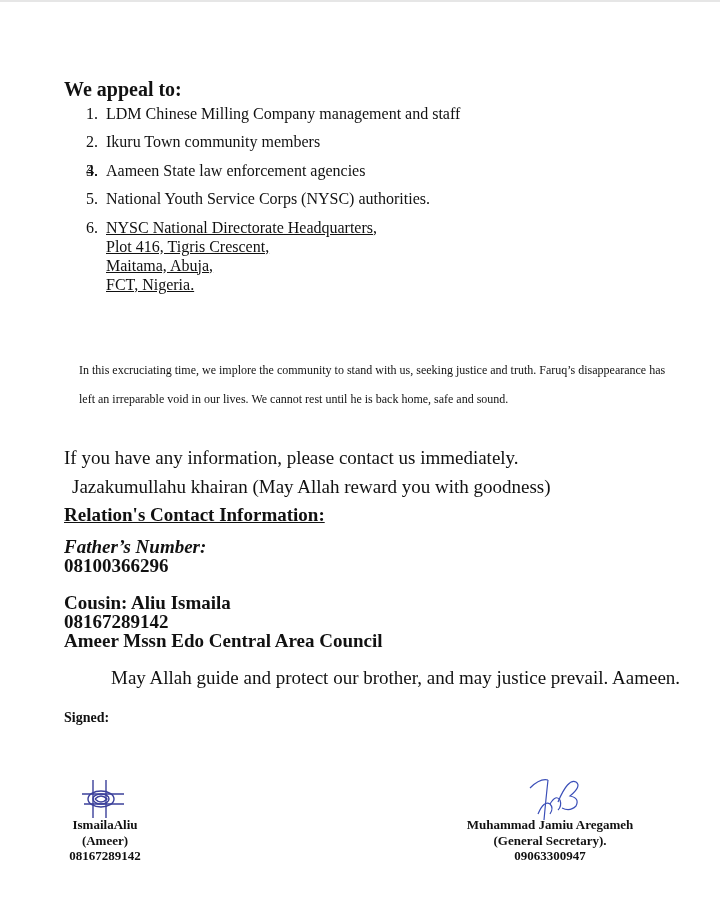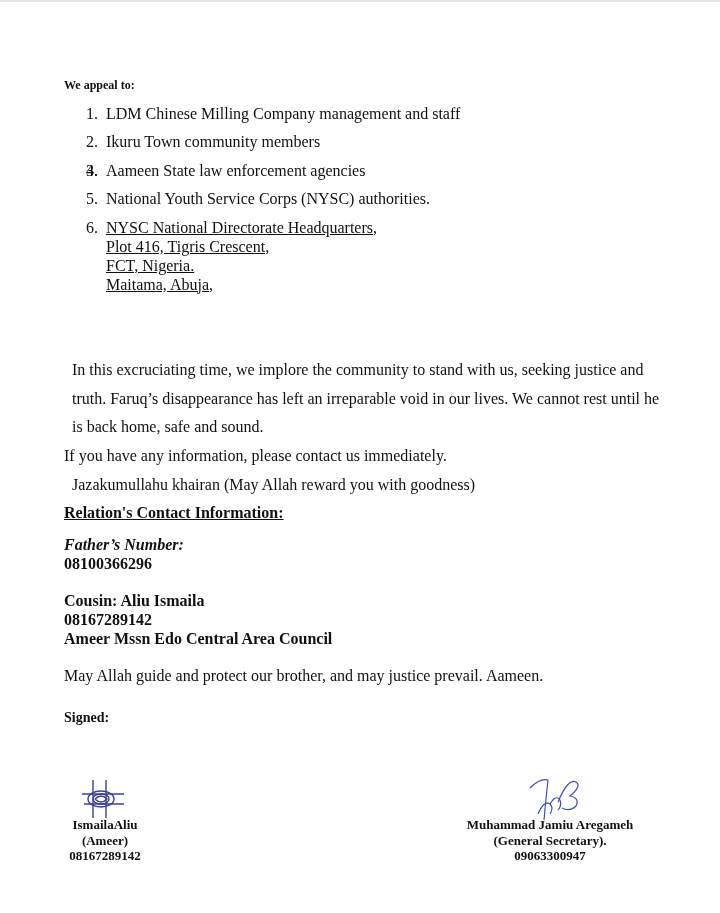--- a/index.html
+++ b/index.html
@@ -2,27 +2,27 @@
 <html><head>
 <meta charset="utf-8">
 <style>
   html, body { margin: 0; padding: 0; }
   body {
     width: 720px; height: 913px; background: #ffffff; position: relative; overflow: hidden;
     font-family: "Liberation Serif", "DejaVu Serif", serif; color: #111;
   }
   .topline { position: absolute; left: 0; top: 0; width: 720px; height: 2px; background: #e6e6e6; }
   .page { position: absolute; left: 64px; top: 0; width: 600px; }
-  .heading { position: absolute; top: 78px; left: 0; font-weight: bold; font-size: 12px; }
+  .heading { position: absolute; top: 78px; left: 0; font-weight: bold; font-size: 20px; }
   .list { position: absolute; top: 104px; left: 22px; margin: 0; padding: 0; list-style: none; font-size: 16px; }
   .list li { position: relative; padding-left: 20px; line-height: 19px; margin-bottom: 9.4px; }
   .list li .num { position: absolute; left: 0; top: 0; }
   .list li .addr { display: block; line-height: 19px; text-decoration: underline; }
-  .para { position: absolute; left: 8px; font-size: 16px; line-height: 28.5px; width: 600px; }
-  .line { position: absolute; left: 0; font-size: 16px; white-space: nowrap; }
+  .para { position: absolute; left: 15px; font-size: 12px; line-height: 28.5px; width: 600px; }
+  .line { position: absolute; left: 0; font-size: 19px; white-space: nowrap; }
   .bold { font-weight: bold; }
   .u { text-decoration: underline; }
   .sig-block { position: absolute; text-align: center; font-weight: bold; font-size: 13px; line-height: 15.5px; }
   .sig-graphic { position: absolute; }
 </style>
 </head>
 <body>
 
 <div class="topline"></div>
 
@@ -31,38 +31,38 @@
 
   <ol class="list">
     <li><span class="num">1.</span><span>LDM Chinese Milling Company management and staff</span></li>
     <li><span class="num">2.</span><span>Ikuru Town community members</span></li>
     <li><span class="num">3.</span></li>
     <li><span class="num">4.</span><span>Aameen State law enforcement agencies</span></li>
     <li><span class="num">5.</span><span>National Youth Service Corps (NYSC) authorities.</span></li>
     <li><span class="num">6.</span>
       <span class="addr">NYSC National Directorate Headquarters,</span>
       <span class="addr">Plot 416, Tigris Crescent,</span>
+      <span class="addr">Maitama, Abuja,</span>
       <span class="addr">FCT, Nigeria.</span>
-      <span class="addr">Maitama, Abuja,</span>
     </li>
   </ol>
 
   <div class="para" style="top:356px;">In this excruciating time, we implore the community to stand with us, seeking justice and truth. Faruq’s disappearance has left an irreparable void in our lives. We cannot rest until he is back home, safe and sound.</div>
   <div class="line" style="top:447px;">If you have any information, please contact us immediately.</div>
   <div class="line" style="top:476px;margin-left:8px;">Jazakumullahu khairan (May Allah reward you with goodness)</div>
   <div class="line bold u" style="top:504px;">Relation's Contact Information:</div>
 
   <div class="line bold" style="top:536px;font-style:italic;">Father’s Number:</div>
   <div class="line bold" style="top:555px;">08100366296</div>
 
   <div class="line bold" style="top:592px;">Cousin: Aliu Ismaila</div>
   <div class="line bold" style="top:611px;">08167289142</div>
   <div class="line bold" style="top:630px;">Ameer Mssn Edo Central Area Council</div>
 
-  <div class="line" style="top:667px;">May Allah guide and protect our brother, and may justice prevail. Aameen.</div>
+  <div class="line" style="top:667px;margin-left:47px;">May Allah guide and protect our brother, and may justice prevail. Aameen.</div>
   <div class="line bold" style="top:710px; font-size:14px;">Signed:</div>
 </div>
 
 <svg class="sig-graphic" style="left:78px; top:778px;" width="50" height="42" viewBox="0 0 50 42">
   <g fill="none" stroke="#3a3f9a" stroke-width="1.4">
     <line x1="15" y1="2" x2="15" y2="40"></line>
     <line x1="28" y1="2" x2="28" y2="40"></line>
     <line x1="4" y1="16" x2="46" y2="16"></line>
     <line x1="6" y1="26" x2="46" y2="26"></line>
     <ellipse cx="23" cy="21" rx="13" ry="8"></ellipse>

